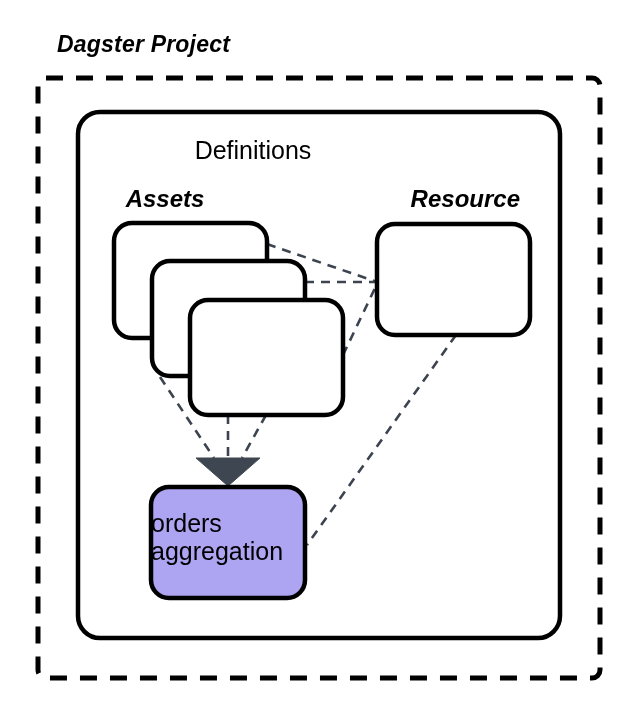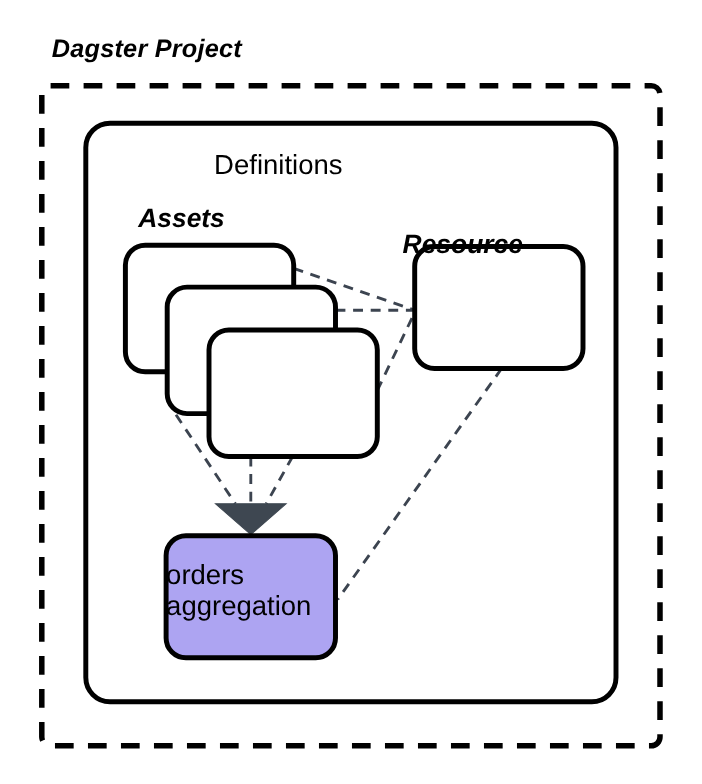--- a/index.html
+++ b/index.html
@@ -32,21 +32,21 @@
   }
   .label-italic {
     font-style: italic;
     font-weight: 700;
   }
   .label-plain {
     font-style: normal;
     font-weight: 400;
   }
   #project-title {
-    left: 47px;
+    left: 57px;
     top: 32px;
     font-size: 23px;
     letter-spacing: 0.2px;
   }
   #definitions-title {
     left: 0;
     top: 136px;
     width: 506px;
     text-align: center;
     font-size: 25px;
@@ -55,23 +55,22 @@
     left: 0;
     top: 186px;
     width: 330px;
     text-align: center;
     font-size: 24px;
   }
   #resource-label {
     left: 366px;
     top: 186px;
     width: 154px;
-    text-align: left;
+    text-align: right;
     font-size: 24px;
-    margin-top: 24px;
   }
   #duckdb-text {
     left: 377px;
     top: 265px;
     width: 153px;
     text-align: center;
     font-size: 25px;
   }
   #orders-text {
     left: 151px;

